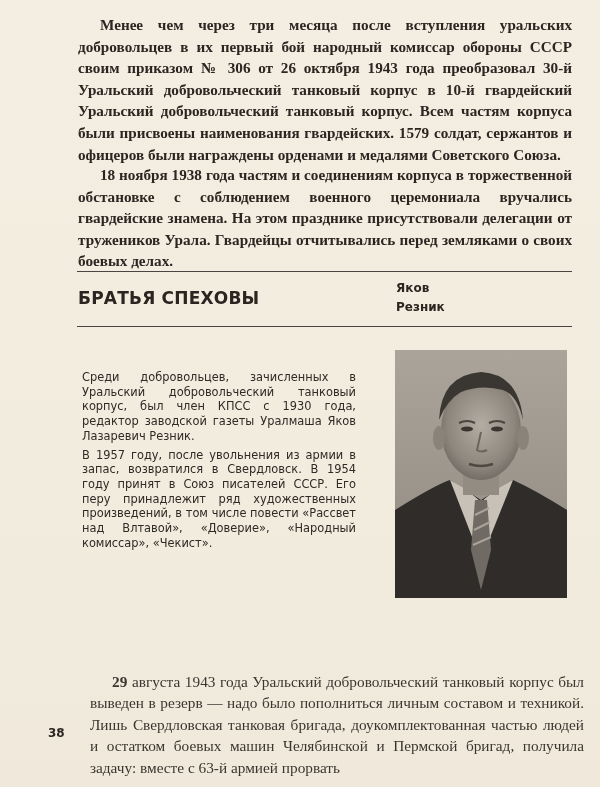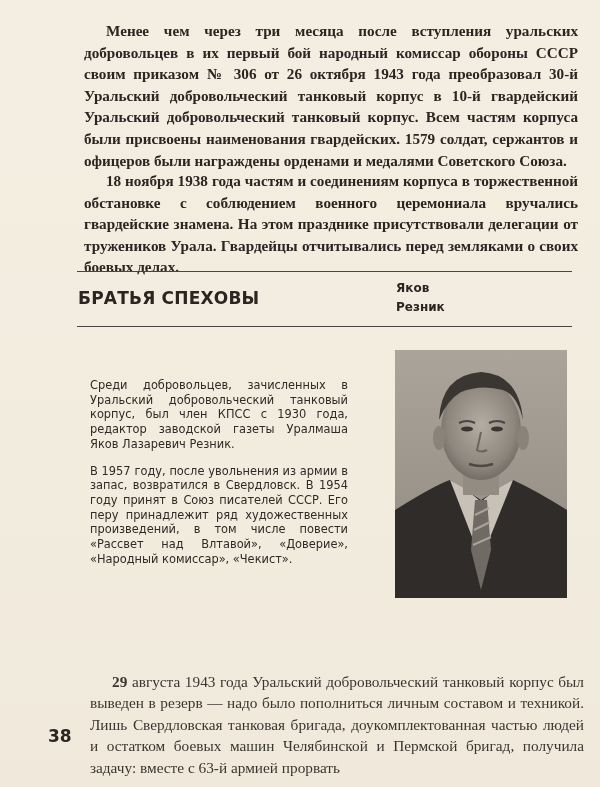--- a/index.html
+++ b/index.html
@@ -23,21 +23,21 @@
     .p-top {
       position: absolute;
       left: 78px;
       width: 494px;
       font-family: "Liberation Serif", "DejaVu Serif", serif;
       font-weight: bold;
       font-size: 15.2px;
       line-height: 21.6px;
       text-align: justify;
       color: #2b2621;
-      margin: 6px;
+      margin: 0;
     }
     .p-top .indent { display: inline-block; width: 22px; }
     #para1 { top: 14px; }
     #para2 { top: 164px; }
 
     .rule {
       position: absolute;
       left: 77px;
       width: 495px;
       height: 1px;
@@ -71,21 +71,21 @@
       position: absolute;
       left: 78px;
       top: 366px;
       width: 282px;
       font-family: "DejaVu Sans", "Liberation Sans", sans-serif;
       font-size: 11.4px;
       line-height: 14.7px;
       text-align: justify;
       color: #2e2a25;
     }
-    .bio p { margin: 12px; }
+    .bio p { margin: 4px; }
 
     .photo {
       position: absolute;
       left: 395px;
       top: 350px;
       width: 172px;
       height: 248px;
       background:
         radial-gradient(ellipse 40px 60px at 86px 100px, #8a847c 0%, #6c665f 60%, transparent 61%),
         radial-gradient(ellipse 90px 70px at 86px 250px, #2e2b28 0%, #2e2b28 70%, transparent 71%),
@@ -108,21 +108,21 @@
     }
     .p-bottom .indent { display: inline-block; width: 22px; }
     .p-bottom .lead { font-weight: bold; }
 
     .page-number {
       position: absolute;
       left: 48px;
       top: 726px;
       font-family: "DejaVu Sans", "Liberation Sans", sans-serif;
       font-weight: bold;
-      font-size: 17px;
+      font-size: 12px;
       color: #2a2520;
     }
   </style>
 </head>
 <body>
 
 <div class="page">
 
   <p class="p-top" id="para1"><span class="indent"></span><span>Менее чем через три месяца после вступления уральских добровольцев в их первый бой народный комиссар обороны СССР своим приказом № 306 от 26 октября 1943 года преобразовал 30-й Уральский добровольческий танковый корпус в 10-й гвардейский Уральский добровольческий танковый корпус. Всем частям корпуса были присвоены наименования гвардейских. 1579 солдат, сержантов и офицеров были награждены орденами и медалями Советского Союза.</span></p>
 

